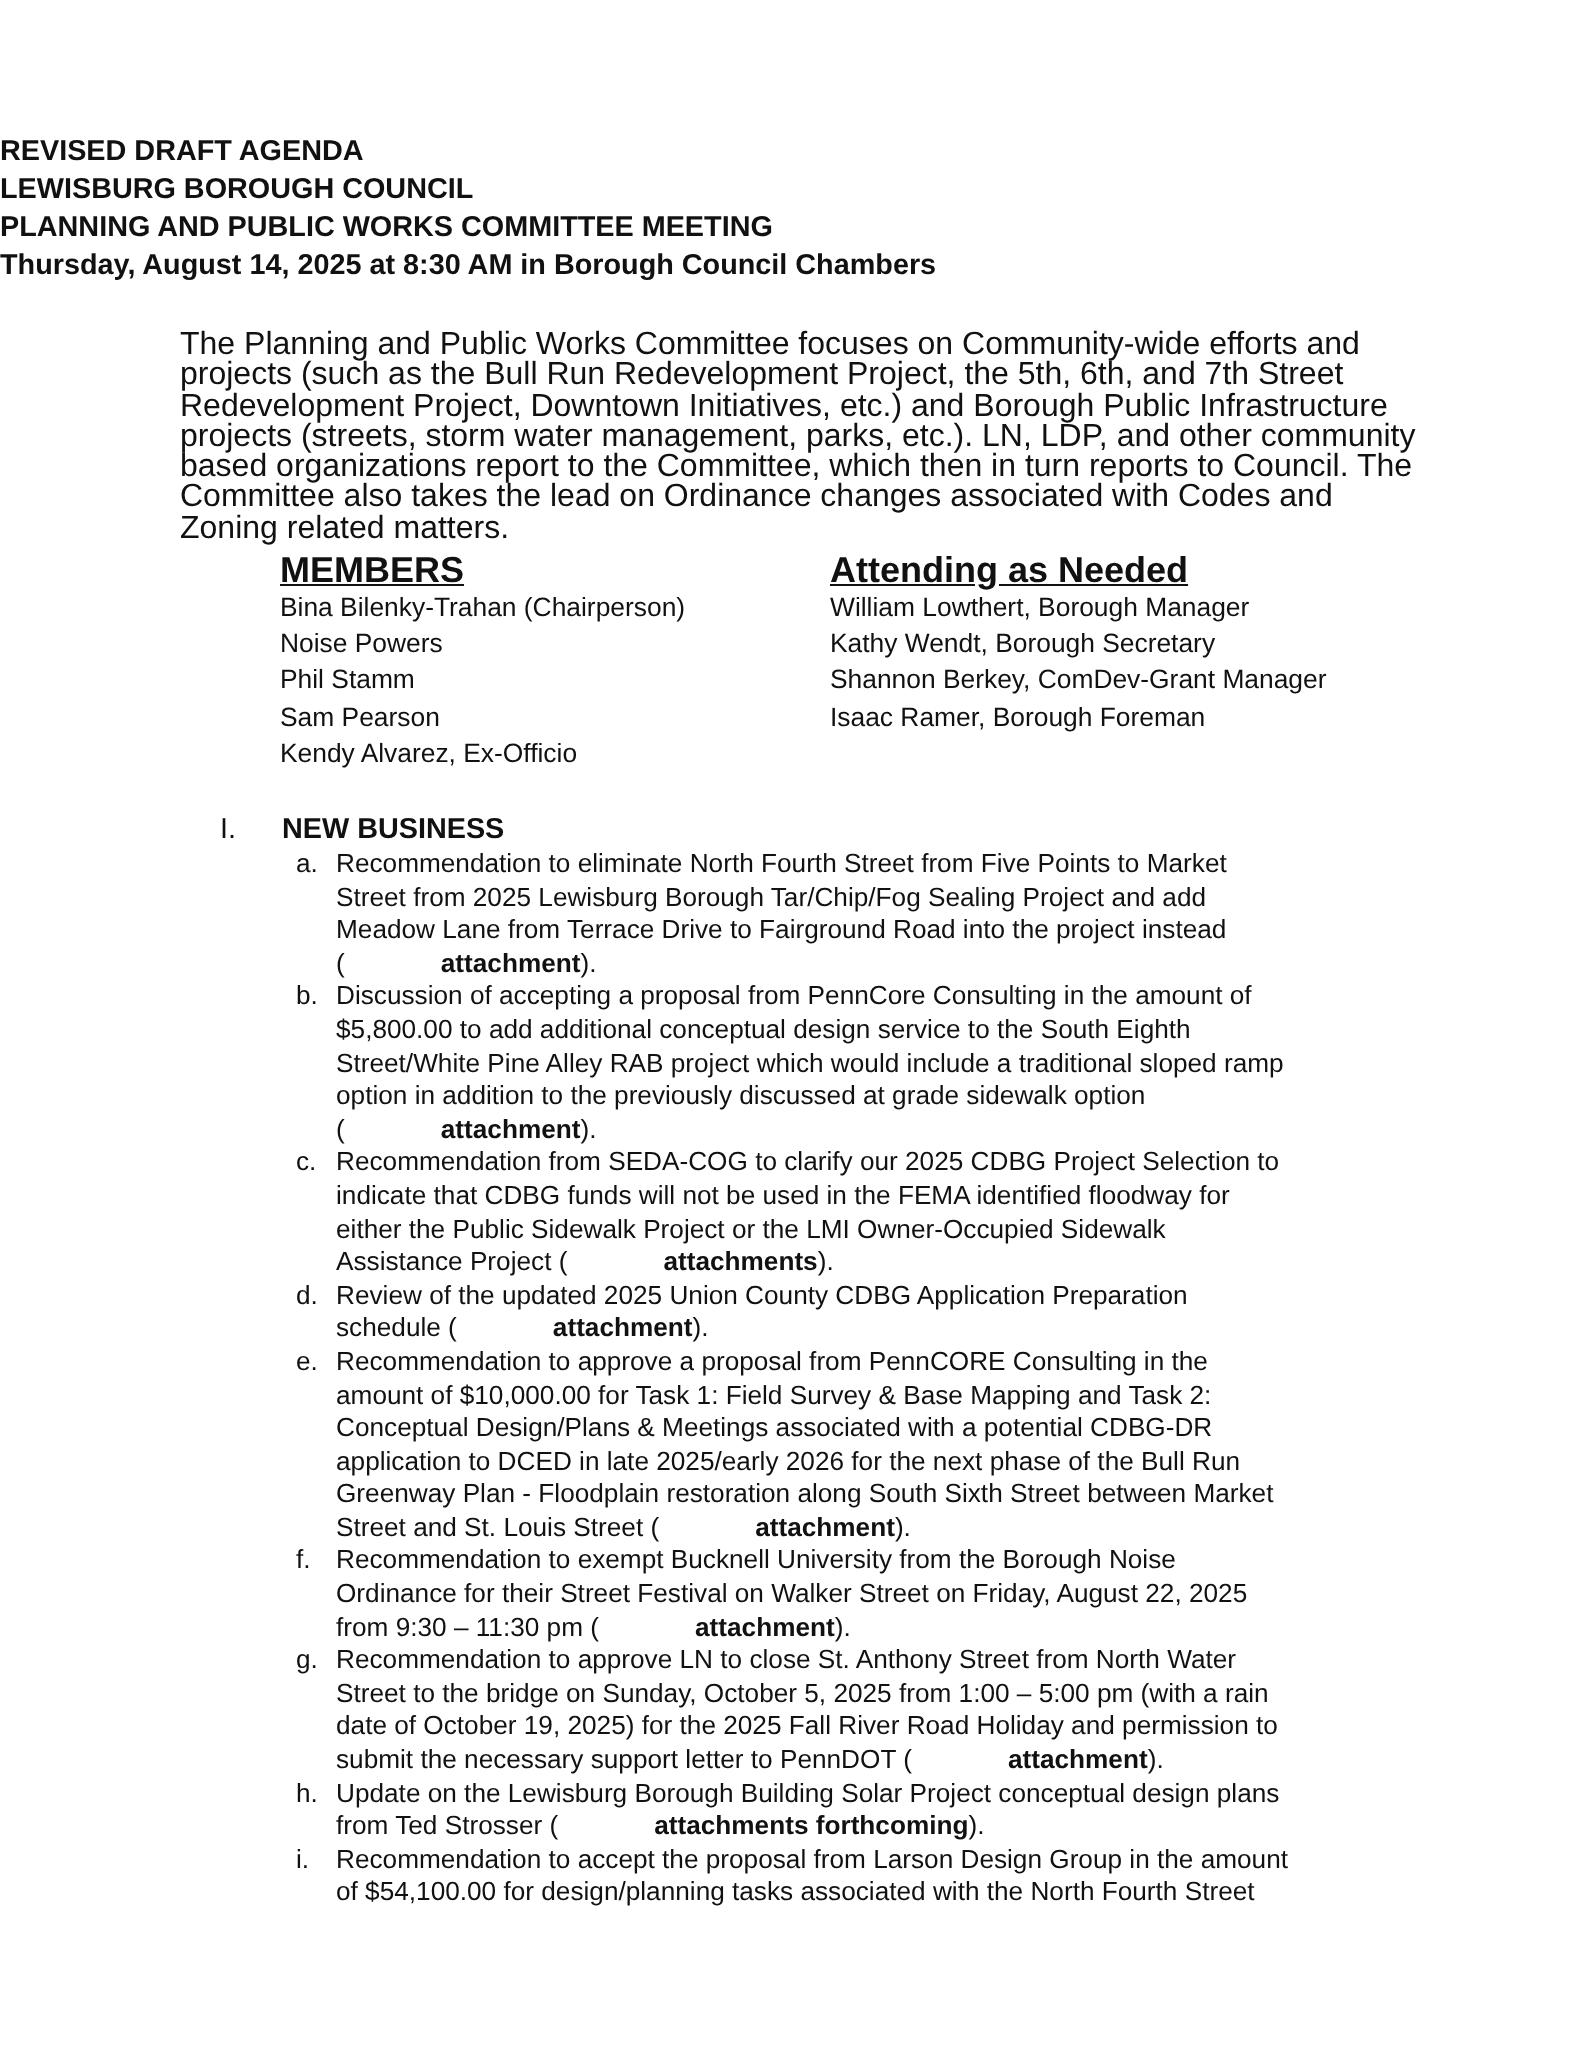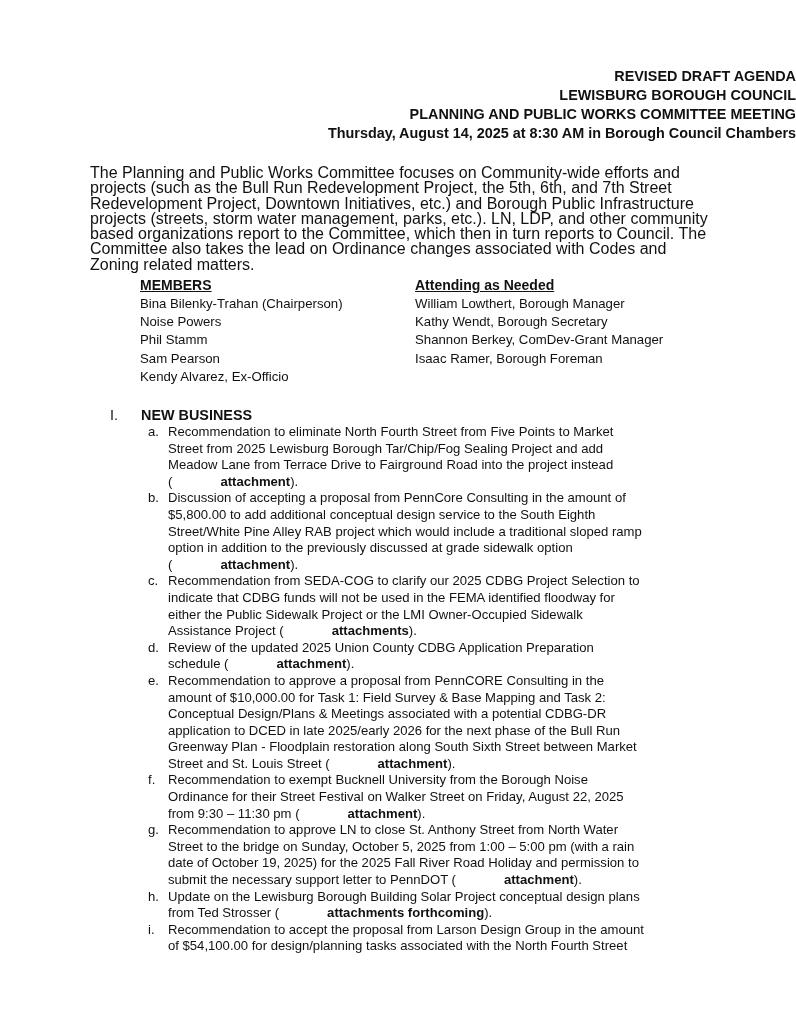--- a/index.html
+++ b/index.html
@@ -1,29 +1,29 @@
 <!DOCTYPE html>
 <html><head>
   <meta charset="utf-8">
   <style>
     * { margin: 0; padding: 0; box-sizing: border-box; }
     html, body { width: 796px; height: 1030px; background: #ffffff; overflow: hidden; }
     body { font-family: "Liberation Sans", sans-serif; color: #111111; position: relative; }
     .page { position: absolute; left: 0; top: 0; width: 796px; height: 1030px; }
 
-    .header { position: absolute; left: 0; top: 67px; width: 796px; text-align: right; }
+    .header { position: absolute; left: 0; top: 67px; width: 796px; text-align: left; }
     .header .line { font-weight: bold; font-size: 14.4px; line-height: 19px; }
 
     .intro { position: absolute; left: 90px; top: 165px; width: 620px; font-size: 16px; line-height: 15.3px; }
 
     .cols { position: absolute; left: 140px; top: 276px; width: 580px; }
     .col { position: absolute; top: 0; }
     .col.left { left: 0; width: 280px; }
     .col.right { left: 275px; width: 300px; }
-    .col-head { font-weight: bold; font-size: 14px; text-decoration: underline; line-height: 19px; }
+    .col-head { font-weight: bold; font-size: 18px; text-decoration: underline; line-height: 19px; }
     .col-item { font-size: 13.2px; line-height: 18.2px; }
 
     .section { position: absolute; left: 110px; top: 406px; width: 620px; }
     .sec-head { display: flex; font-weight: bold; font-size: 14.4px; line-height: 19px; }
     .sec-num { width: 31px; font-weight: normal; }
     .items { margin-left: 38px; margin-top: -1px; }
     .item { display: flex; font-size: 13.1px; line-height: 16.6px; }
     .item-letter { width: 20px; flex: none; }
     .item-text { width: 480px; }
     .item-text b { font-weight: bold; margin-left: 48px; }

